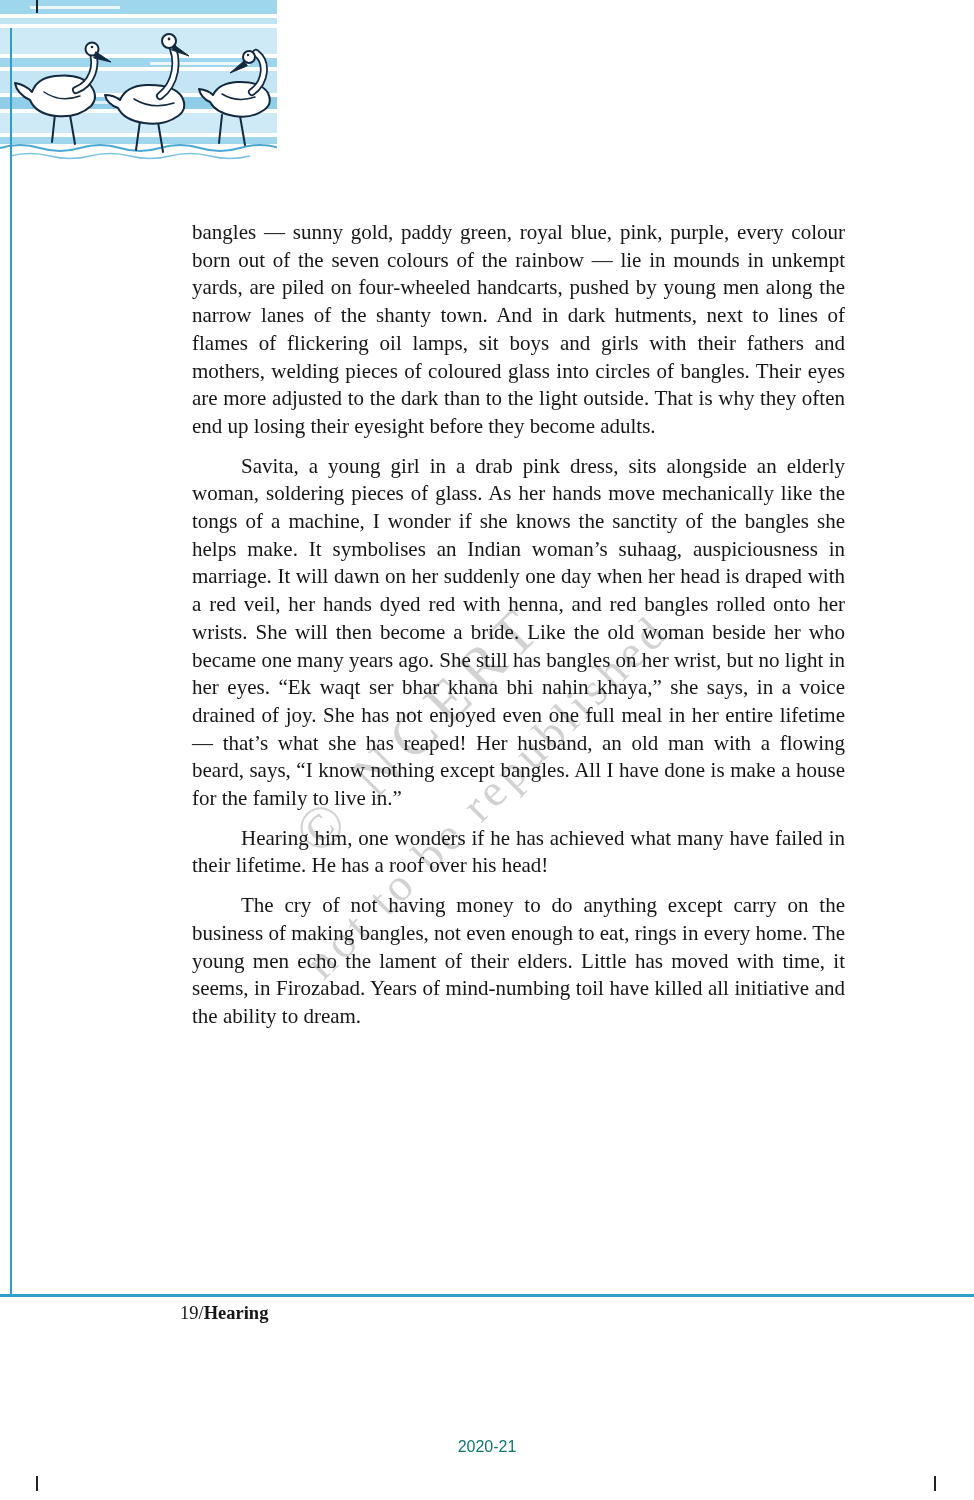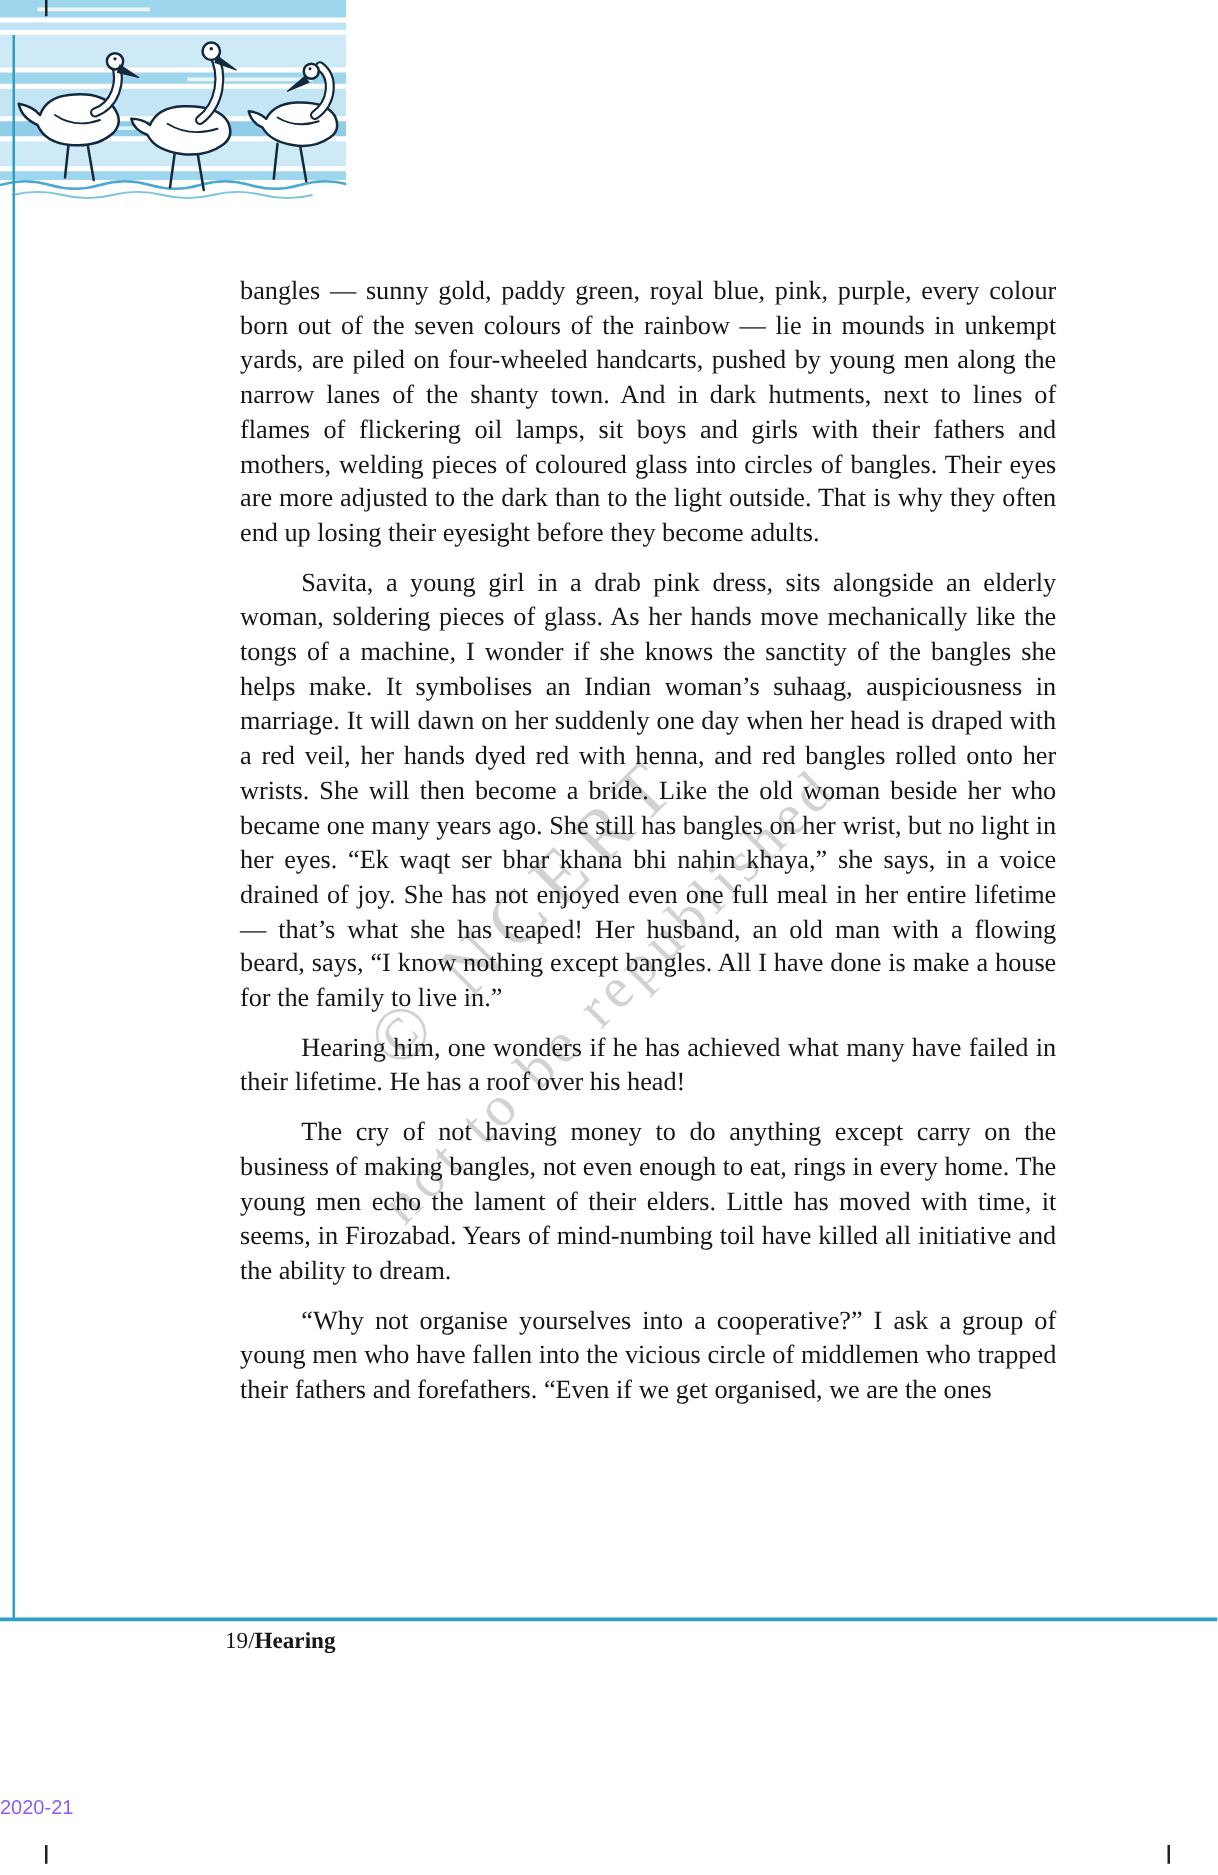--- a/index.html
+++ b/index.html
@@ -50,23 +50,23 @@
   .ital { }
 
   .footer {
     position: absolute; left: 180px; top: 1303px;
     font-size: 18.5px; z-index: 4;
   }
   .footer .book-title { font-weight: bold; }
 
   .year-stamp {
     position: absolute; left: 0; top: 1438px;
-    width: 974px; 
+    width: 974px; text-align: center;
     font-family: "Liberation Sans", sans-serif;
-    font-size: 16px; color: #8b5cf6; z-index: 4;
+    font-size: 16px; color: #0f766e; z-index: 4;
   }
 
   .crop-mark { position: absolute; width: 2px; background: #222; z-index: 5; }
   .crop-tl { left: 36px; top: 0; height: 13px; }
   .crop-bl { left: 36px; top: 1476px; height: 15px; }
   .crop-br { left: 934px; top: 1476px; height: 15px; }
 </style>
 </head>
 <body>
 
@@ -135,21 +135,20 @@
 
   <div class="text-block">
     <p class="para"><span>bangles — sunny gold, paddy green, royal blue, pink, purple, every colour born out of the seven colours of the rainbow — lie in mounds in unkempt yards, are piled on four-wheeled handcarts, pushed by young men along the narrow lanes of the shanty town. And in dark hutments, next to lines of flames of flickering oil lamps, sit boys and girls with their fathers and mothers, welding pieces of coloured glass into circles of bangles. Their eyes are more adjusted to the dark than to the light outside. That is why they often end up losing their eyesight before they become adults.</span></p>
 
     <p class="para indent"><span>Savita, a young girl in a drab pink dress, sits alongside an elderly woman, soldering pieces of glass. As her hands move mechanically like the tongs of a machine, I wonder if she knows the sanctity of the bangles she helps make. It symbolises an Indian woman’s </span><span class="ital">suhaag,</span><span> auspiciousness in marriage. It will dawn on her suddenly one day when her head is draped with a red veil, her hands dyed red with henna, and red bangles rolled onto her wrists. She will then become a bride. Like the old woman beside her who became one many years ago. She still has bangles on her wrist, but no light in her eyes. </span><span class="ital">“Ek waqt ser bhar khana bhi nahin khaya,”</span><span> she says, in a voice drained of joy. She has not enjoyed even one full meal in her entire lifetime  — that’s what she has reaped! Her husband, an old man with a flowing beard, says, “I know nothing except bangles. All I have done is make a house for the family to live in.”</span></p>
 
     <p class="para indent"><span>Hearing him, one wonders if he has achieved what many have failed in their lifetime. He has a roof over his head!</span></p>
 
     <p class="para indent"><span>The cry of not having money to do anything except carry on the business of making bangles, not even enough to eat, rings in every home. The young men echo the lament of their elders. Little has moved with time, it seems, in Firozabad. Years of mind-numbing toil have killed all initiative and the ability to dream.</span></p>
 
-    <p class="para indent"><span>“Why not organise yourselves into a cooperative?” I ask a group of young men who have fallen into the vicious circle of middlemen who trapped their fathers and forefathers. “Even if we get organised, we are the ones</span></p>
   </div>
 
   <div class="footer"><span>19/</span><span class="book-title">Hearing</span></div>
 
   <div class="year-stamp">2020-21</div>
 
   <div class="crop-mark crop-tl"></div>
   <div class="crop-mark crop-bl"></div>
   <div class="crop-mark crop-br"></div>
 

